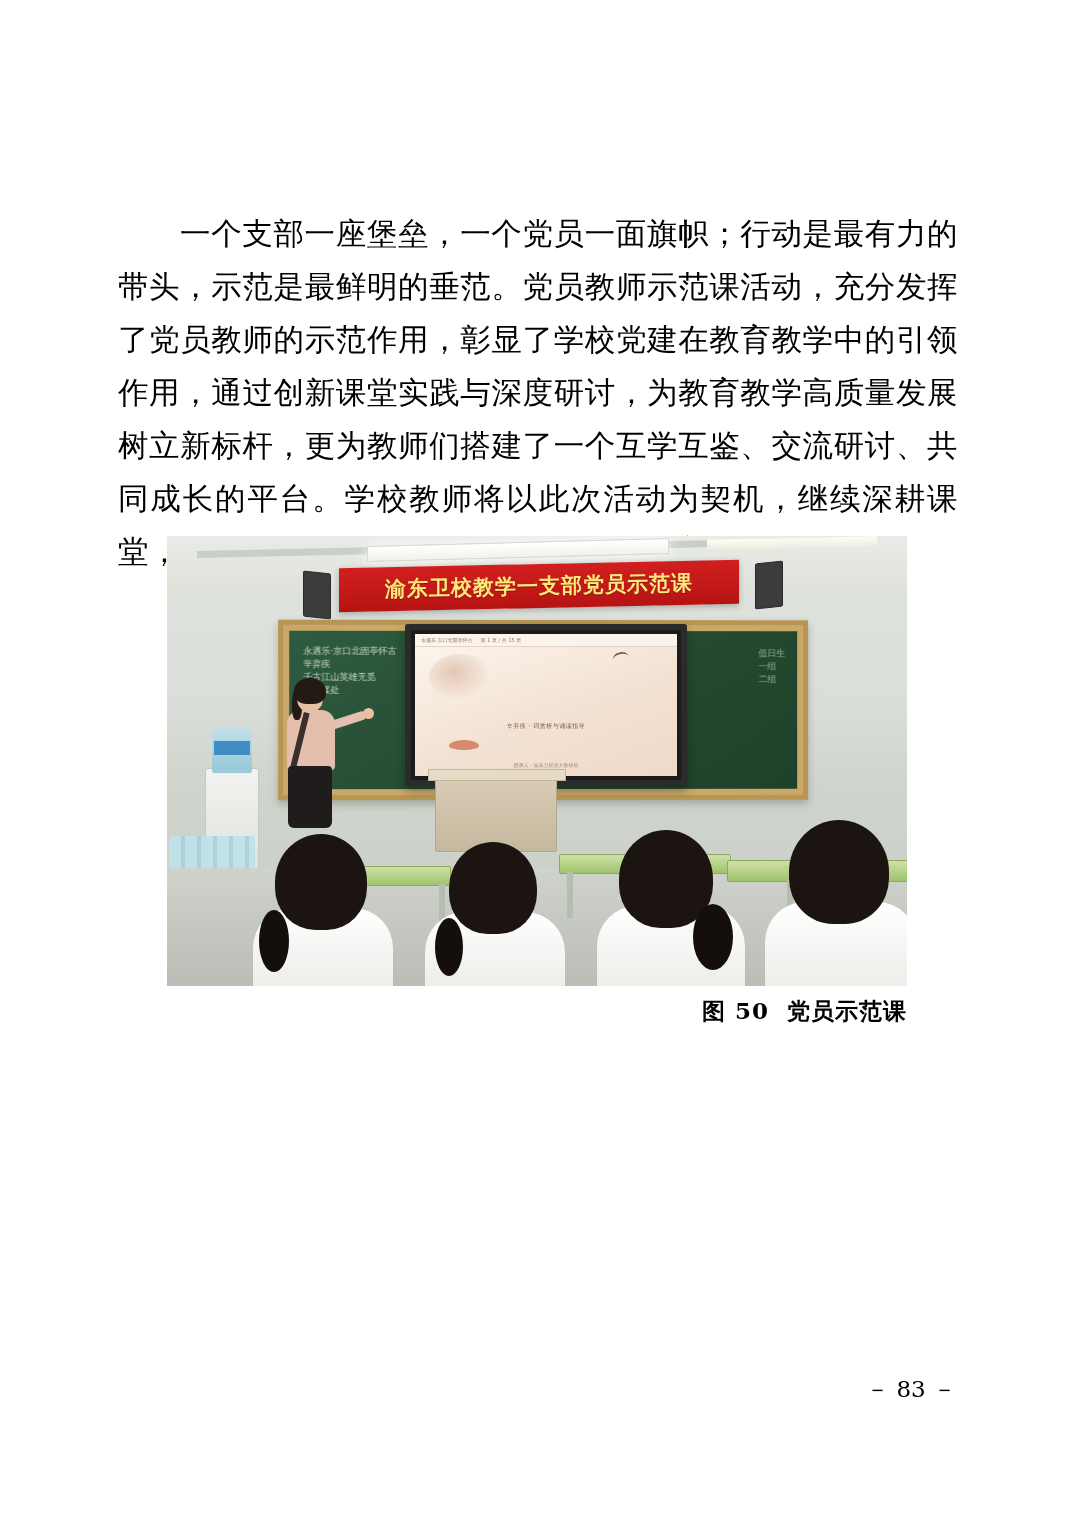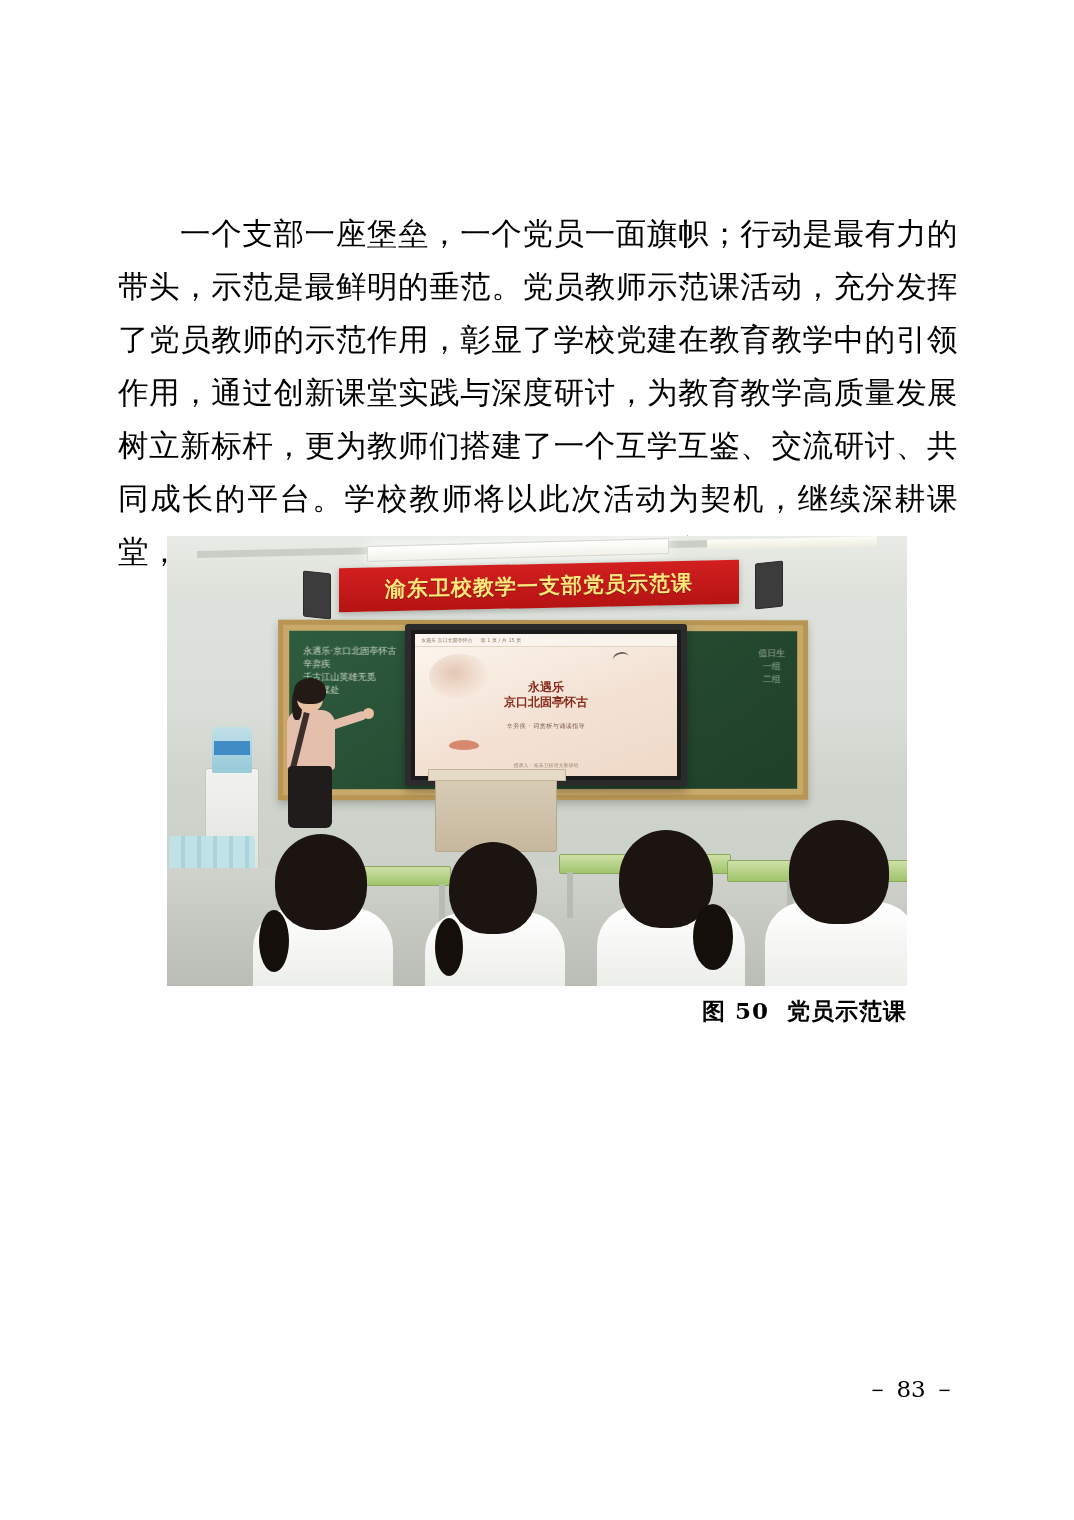--- a/index.html
+++ b/index.html
@@ -99,21 +99,21 @@
   .blackboard {
     position:absolute; left:6px; top:6px; right:6px; bottom:6px;
     background: linear-gradient(145deg,#2e5c40,#24492f 60%,#1f4029);
   }
   .chalk {
     position:absolute; color:#e3eadd; font-size:9px; line-height:13px;
     font-family:"DejaVu Sans","Liberation Sans",sans-serif; opacity:.85;
     white-space:pre-line;
   }
   .chalk.left { left:14px; top:14px; }
-  .chalk.right { right:12px; top:16px; text-align:center; opacity:.6; }
+  .chalk.right { right:12px; top:16px; text-align:left; opacity:.6; }
   .screen {
     position:absolute; left:238px; top:88px; width:270px; height:150px;
     background:#1b1b1b; border:6px solid #2b2b2b; border-radius:3px;
     box-shadow: 0 5px 10px rgba(0,0,0,.3);
   }
   .screen-inner {
     position:absolute; left:4px; top:4px; right:4px; bottom:4px;
     background: linear-gradient(160deg,#fdf6ef,#f3e2d4 55%,#efd9c8);
     overflow:hidden;
   }
@@ -294,24 +294,20 @@
 
       <div class="screen">
         <div class="screen-inner">
           <div class="screen-topbar">
             <span>永遇乐 京口北固亭怀古</span>
             <span>第 1 页 / 共 15 页</span>
           </div>
           <div class="slide-ink1"></div>
           <div class="slide-bird"></div>
           <div class="slide-leaf"></div>
-          <div class="slide-title">
-            <div>永遇乐</div>
-            <div>京口北固亭怀古</div>
-          </div>
           <div class="slide-sub">辛弃疾 · 词赏析与诵读指导</div>
           <div class="slide-foot">授课人：渝东卫校语文教研组</div>
         </div>
       </div>
 
       <div class="teacher">
         <div class="t-arm"></div>
         <div class="t-hand"></div>
         <div class="t-body"></div>
         <div class="t-strap"></div>

